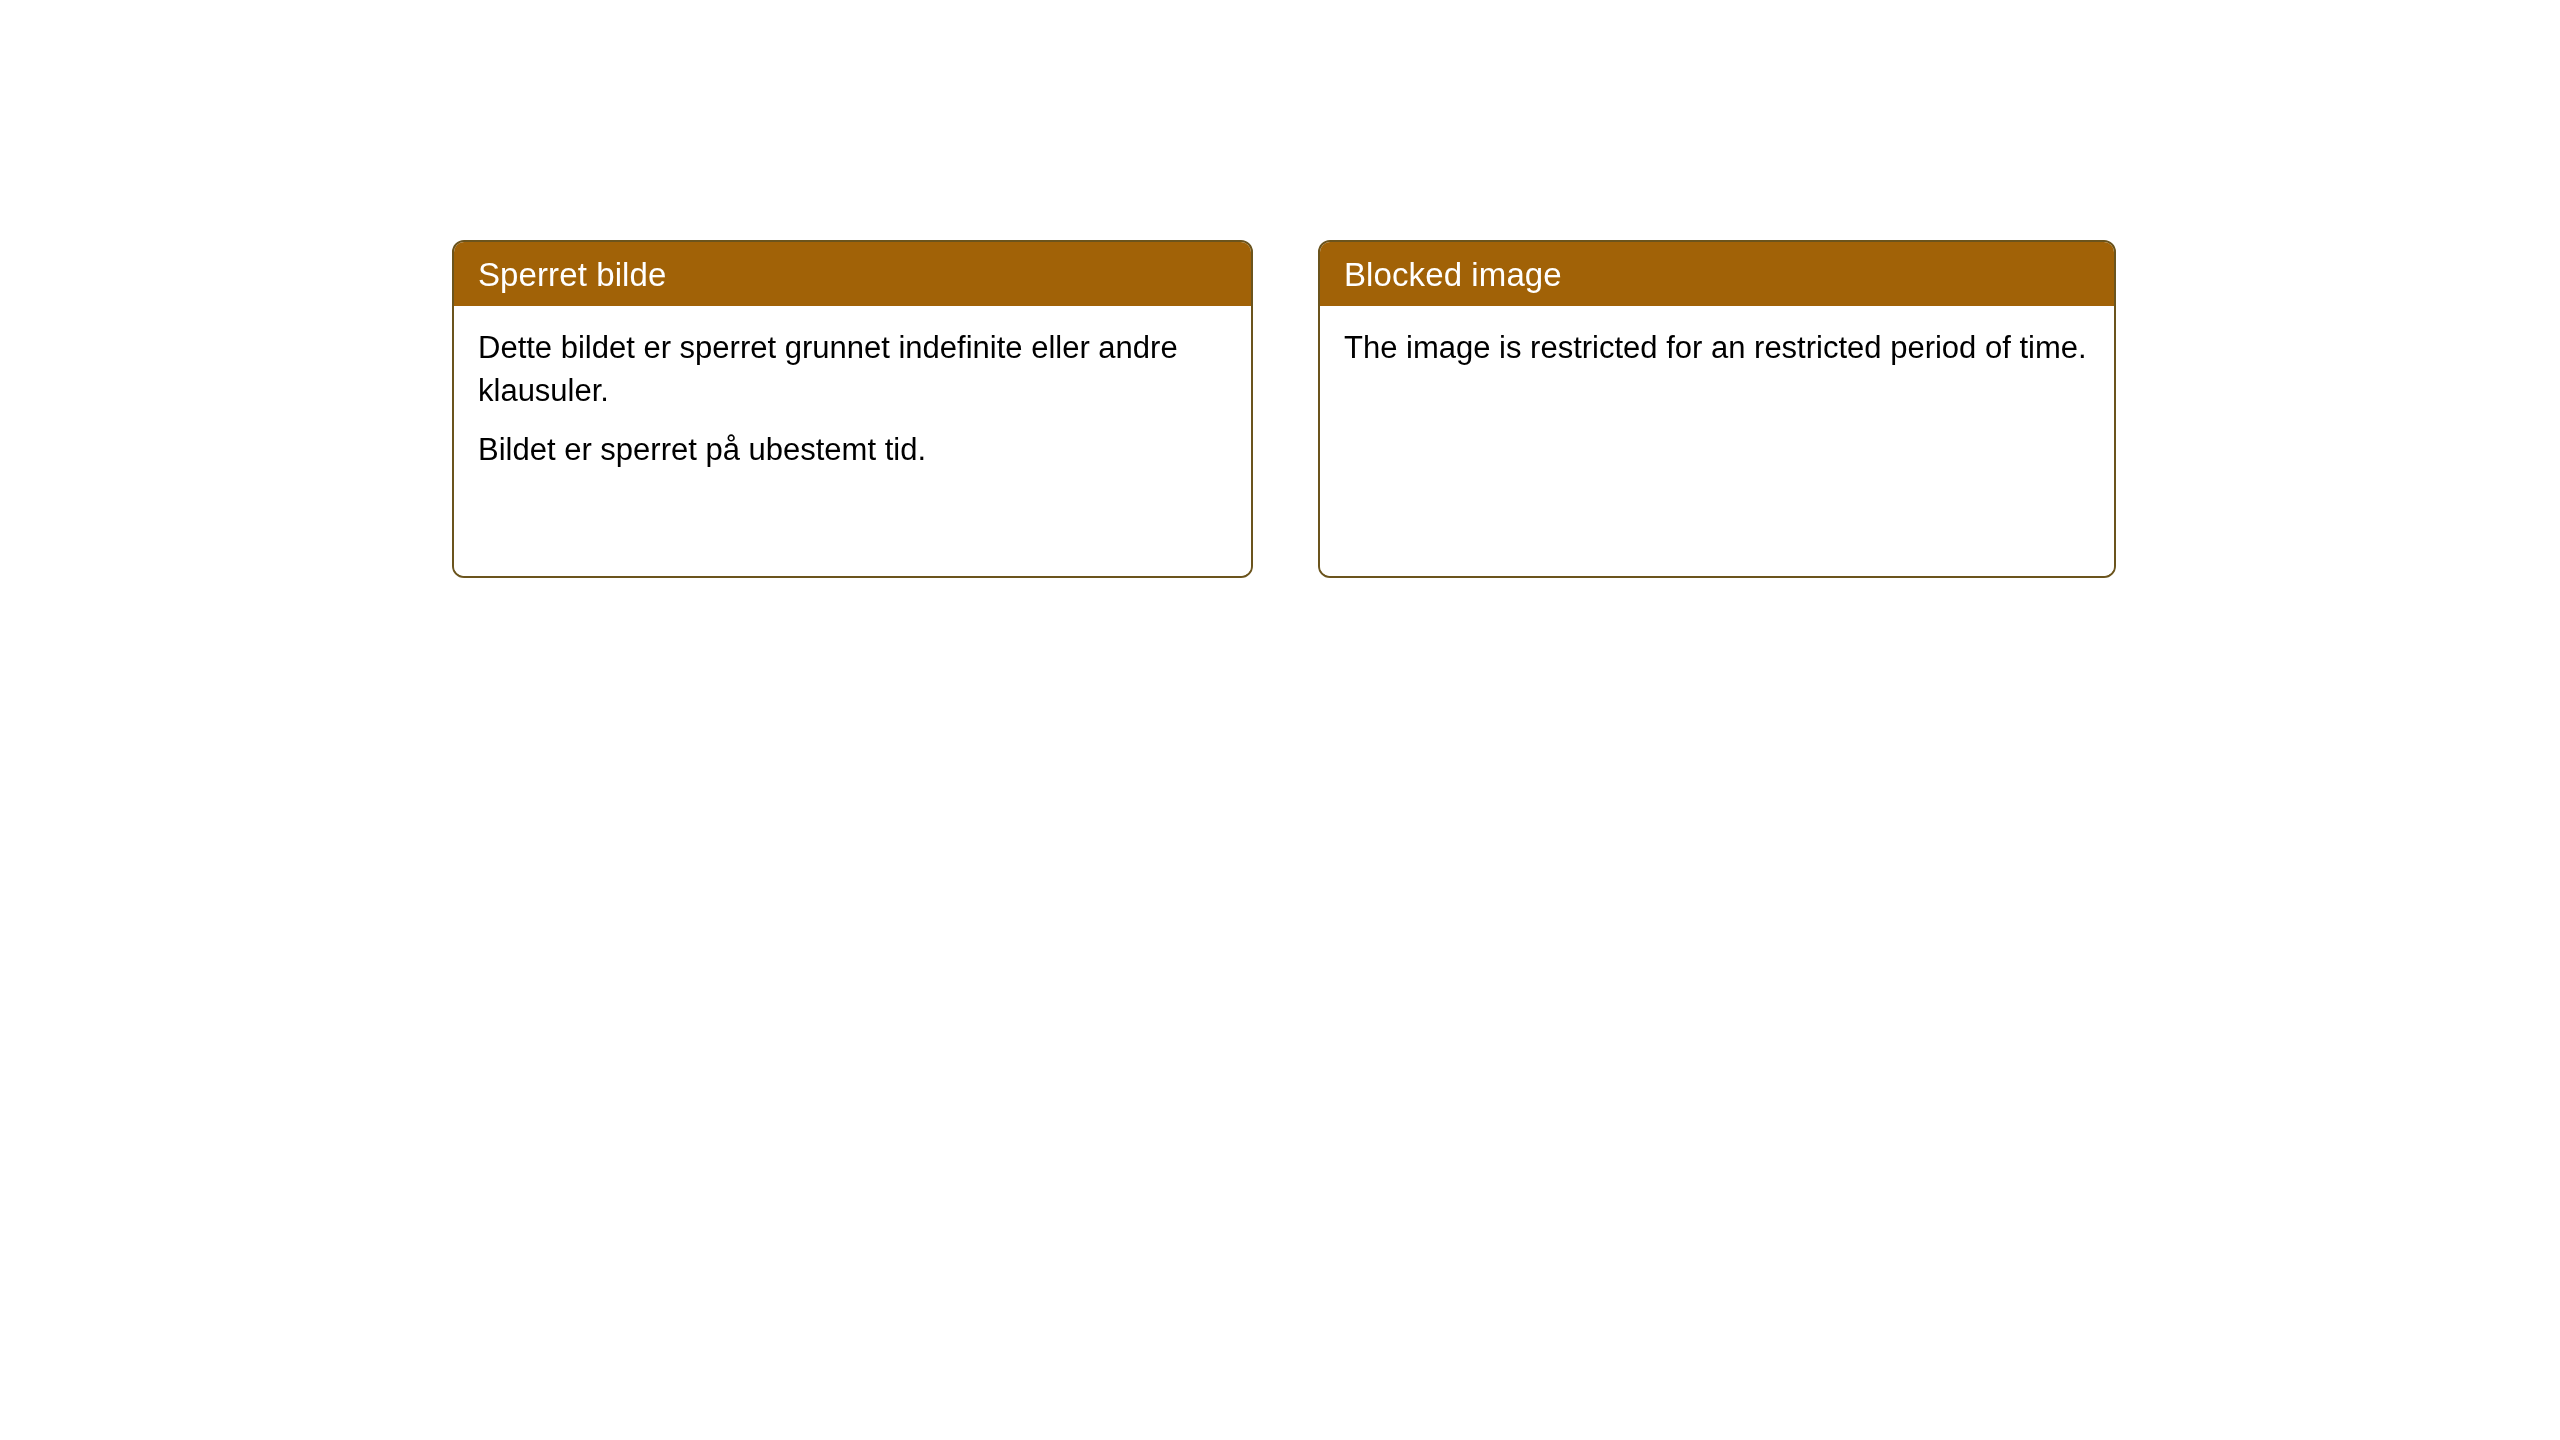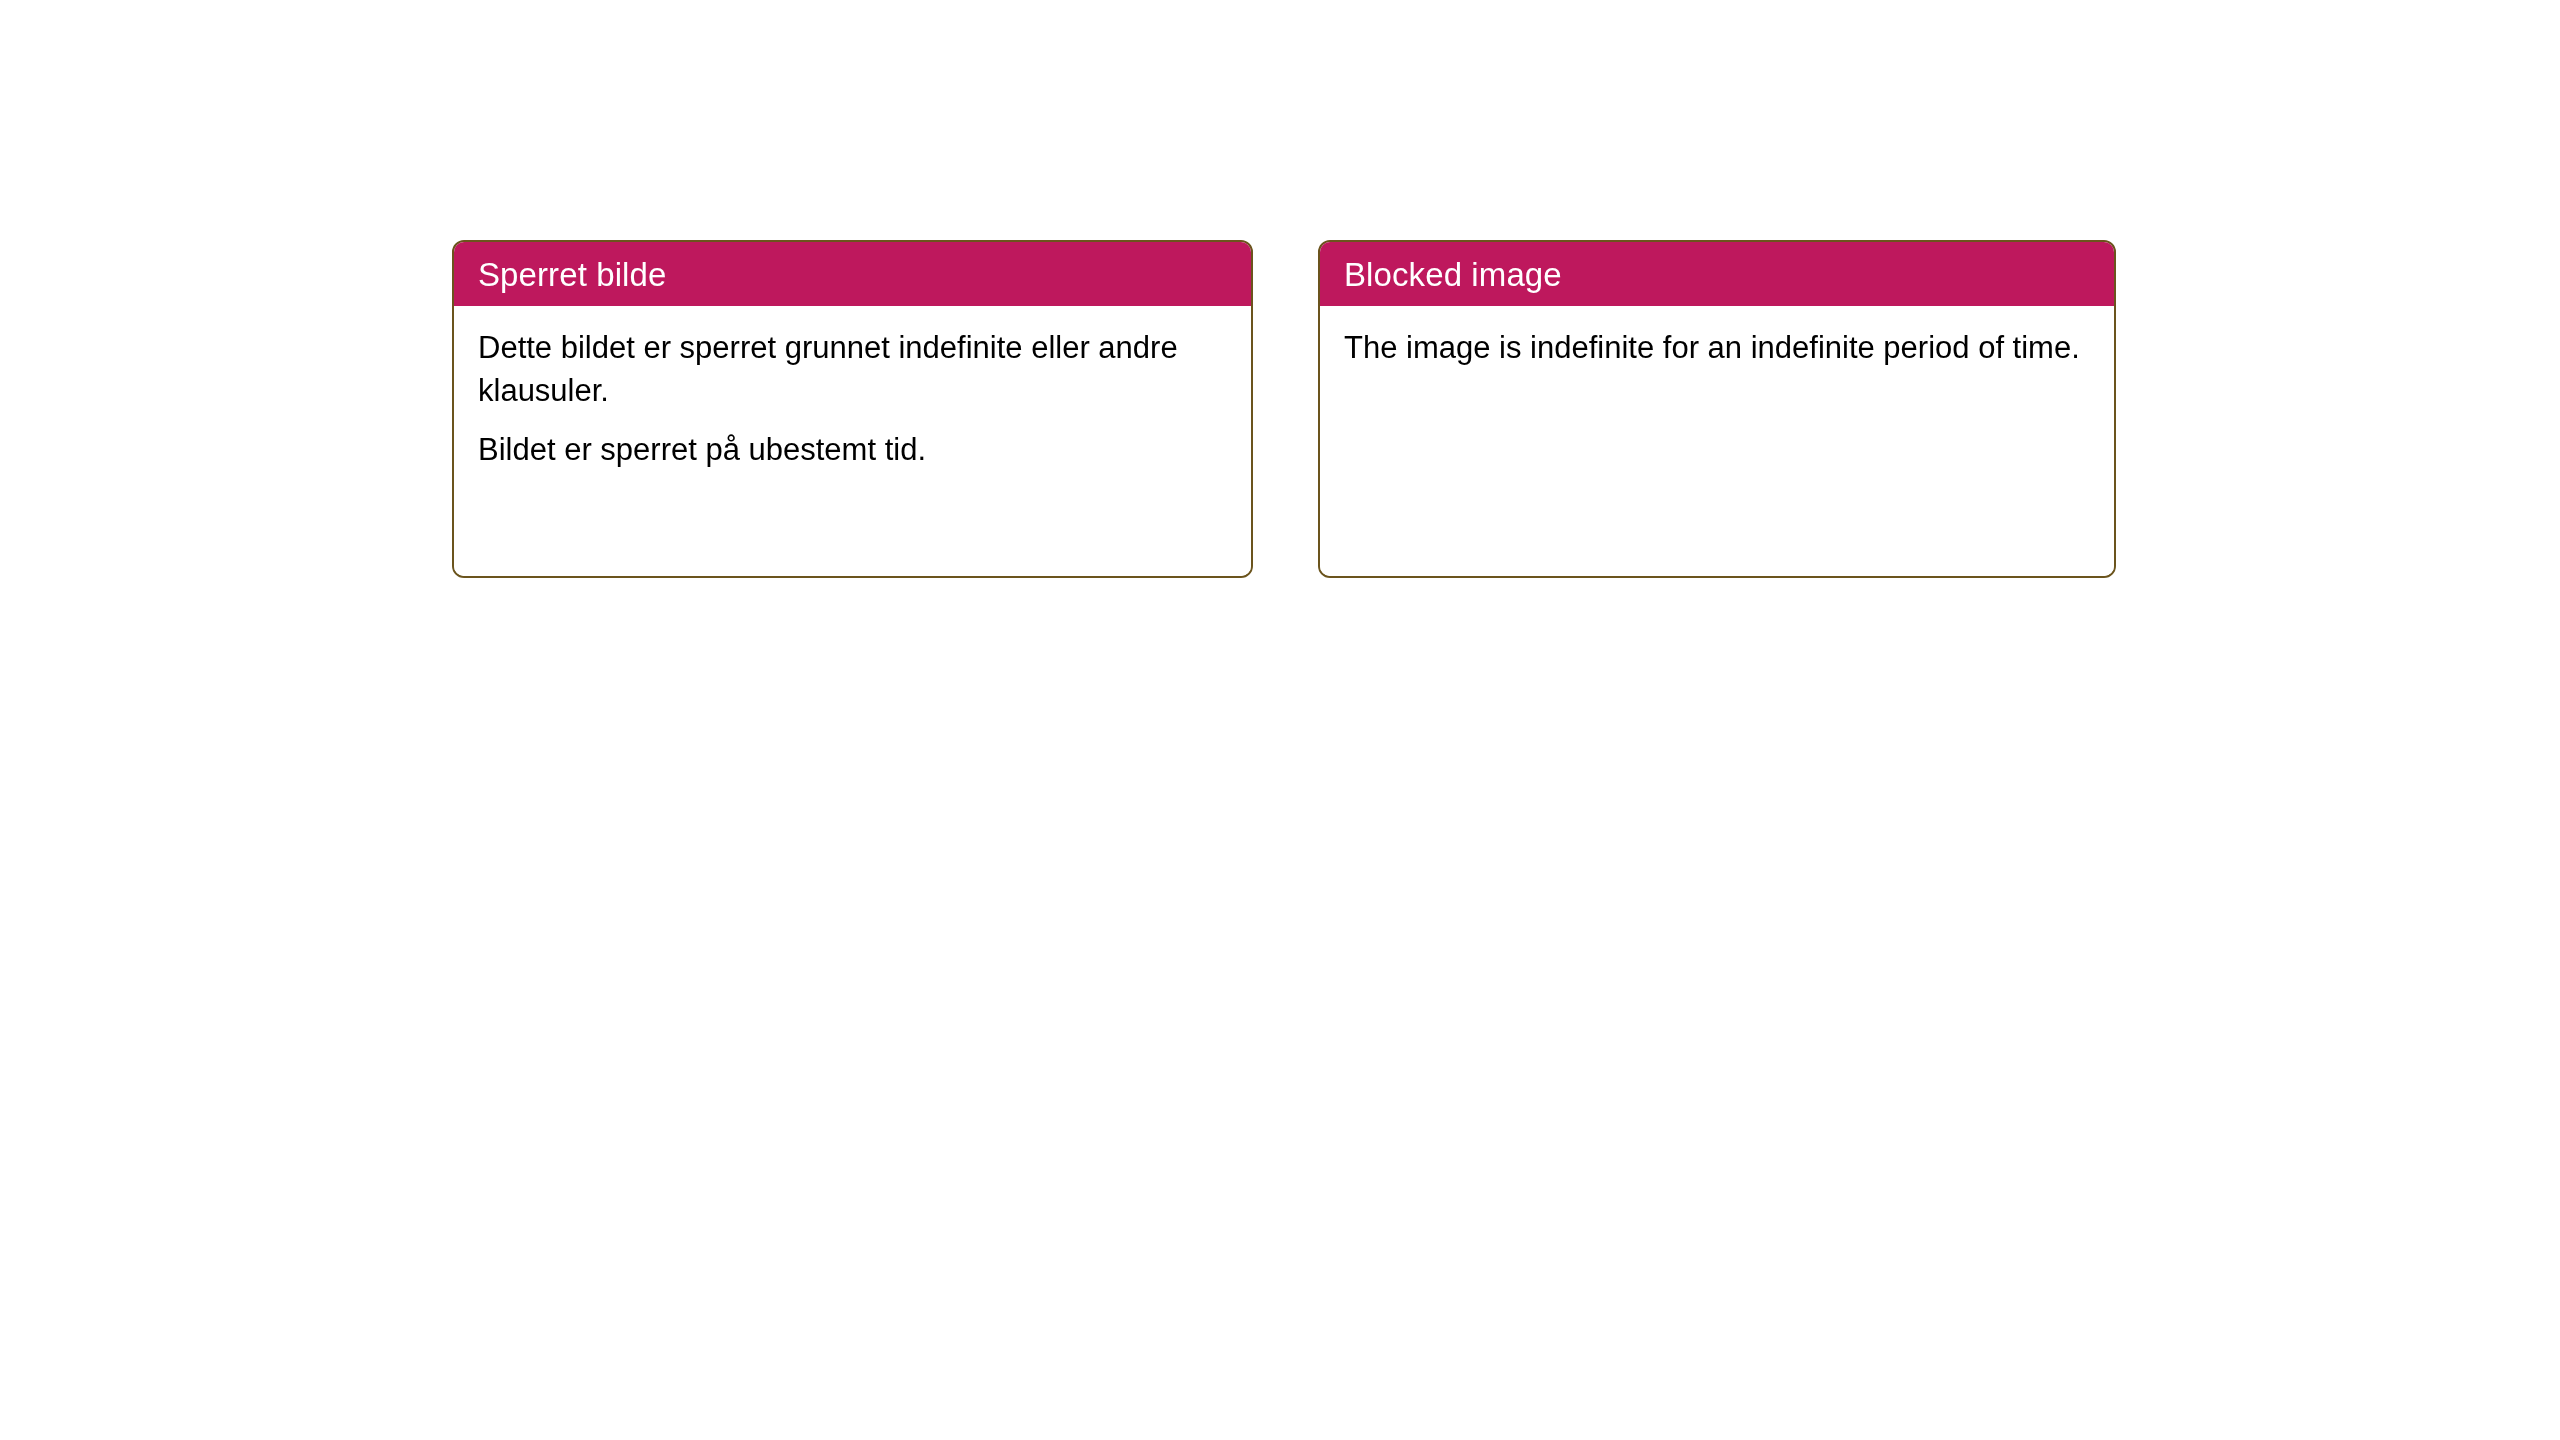--- a/index.html
+++ b/index.html
@@ -40,21 +40,21 @@
     width: 801px;
     height: 338px;
   }
 
   .notice-card.card-en {
     width: 798px;
     height: 338px;
   }
 
   .card-header {
-    background: #be185d;
+    background: #a16207;
     height: 64px;
     flex: 0 0 64px;
     display: flex;
     align-items: center;
     padding: 0 0 0 24px;
     box-sizing: border-box;
   }
 
   .card-title {
     color: #ffffff;
@@ -97,17 +97,17 @@
       <p class="card-paragraph">Dette bildet er sperret grunnet indefinite eller andre klausuler.</p>
       <p class="card-paragraph">Bildet er sperret på ubestemt tid.</p>
     </div>
   </div>
 
   <div class="notice-card card-en">
     <div class="card-header">
       <span class="card-title">Blocked image</span>
     </div>
     <div class="card-body">
-      <p class="card-paragraph">The image is indefinite for an indefinite period of time.</p>
+      <p class="card-paragraph">The image is restricted for an restricted period of time.</p>
     </div>
   </div>
 
 </div>
 
 </body></html>

